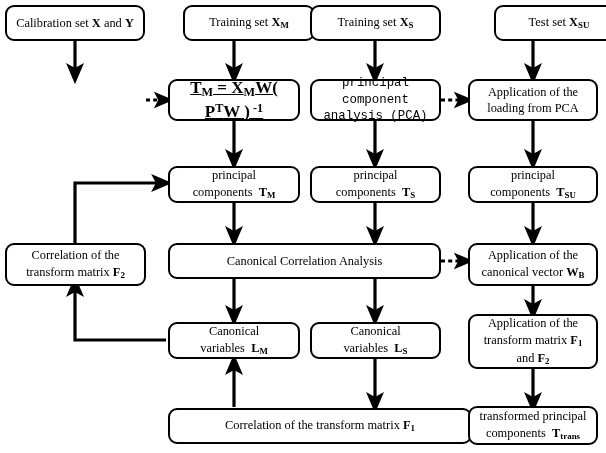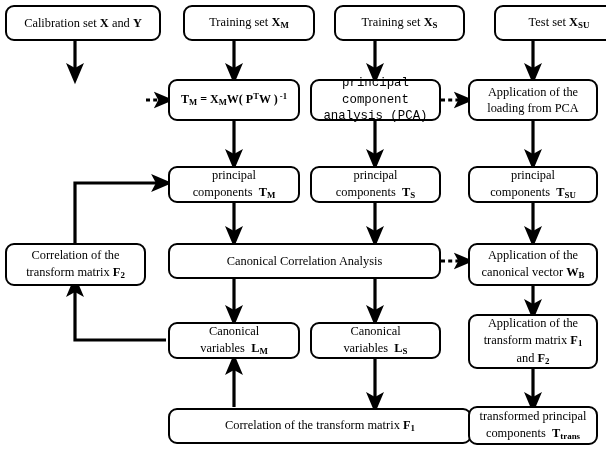--- a/index.html
+++ b/index.html
@@ -36,21 +36,21 @@
     color: #000000;
     font-size: 12.4px;
     line-height: 1.33;
     z-index: 2;
   }
   .node .txt {
     display: block;
     padding: 0 4px;
     white-space: pre-line;
   }
-  .node.bold .txt { font-weight: bold; font-size: 12px; }
+  .node.bold .txt { font-weight: bold; font-size: 17px; text-decoration: underline; }
   sub { font-size: 0.72em; vertical-align: -0.22em; font-weight: bold;}
   sup { font-size: 0.72em; vertical-align: 0.42em; }
   b { font-weight: bold; }
 </style>
 </head>
 <body>
 
 <div id="canvas">
 
   <svg class="wires" viewBox="0 0 606 453">
@@ -90,27 +90,27 @@
 
     <path d="M166,340 L75,340 L75,286" fill="none" stroke="#000" stroke-width="3.2" marker-end="url(#ah)"></path>
 
     <line x1="234" y1="407" x2="234" y2="364" stroke="#000" stroke-width="3.2" marker-end="url(#ah)"></line>
 
     <line x1="375" y1="359" x2="375" y2="403" stroke="#000" stroke-width="3.2" marker-end="url(#ah)"></line>
 
     <line x1="533" y1="369" x2="533" y2="403" stroke="#000" stroke-width="3.2" marker-end="url(#ah)"></line>
   </svg>
 
-  <div class="node" style="left:5px;  top:5px;   width:156px; height:36px;text-align:center;">
+  <div class="node" style="left:5px;  top:5px;   width:140px; height:36px;text-align:center;">
     <span class="txt">Calibration set <b>X</b> and <b>Y</b></span>
   </div>
   <div class="node" style="left:183px;top:5px;   width:132px; height:36px;align-items:center;">
     <span class="txt">Training set <b>X<sub>M</sub></b></span>
   </div>
-  <div class="node" style="left:310px;top:5px;   width:131px; height:36px;margin-left:24px;">
+  <div class="node" style="left:310px;top:5px;   width:131px; height:36px;">
     <span class="txt">Training set <b>X<sub>S</sub></b></span>
   </div>
   <div class="node" style="left:468px;top:5px;   width:130px; height:36px;margin-left:26px;">
     <span class="txt">Test set <b>X<sub>SU</sub></b></span>
   </div>
 
   <div class="node bold" style="left:168px;top:79px;  width:132px; height:42px;">
     <span class="txt"><b>T<sub>M</sub> = X<sub>M</sub>W( P<sup>T</sup>W )<sup> -1</sup></b></span>
   </div>
   <div class="node" style="left:310px;top:79px;  width:131px; height:42px;font-family:Liberation Mono, monospace;">

